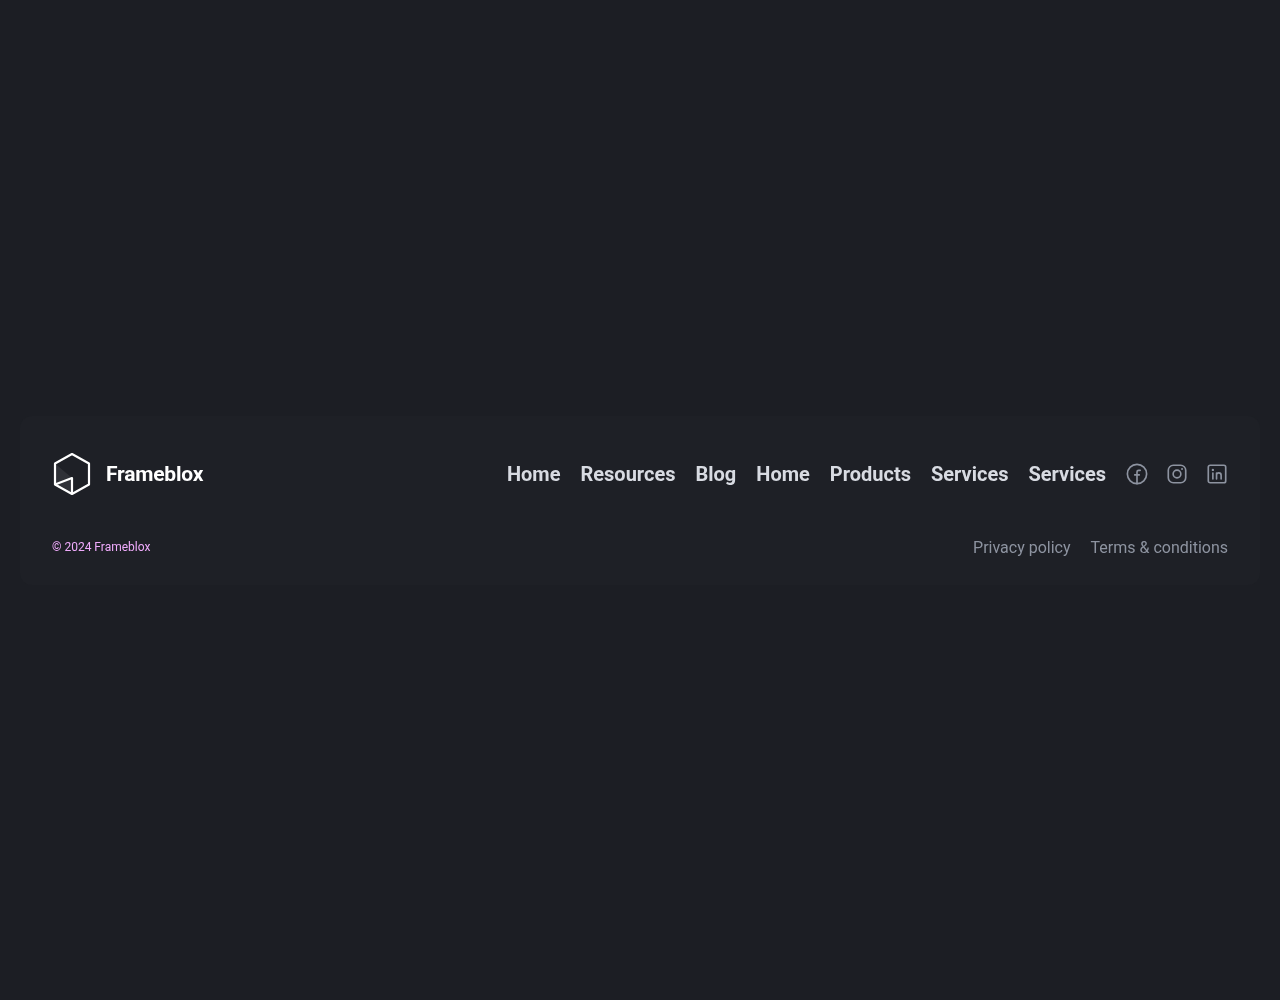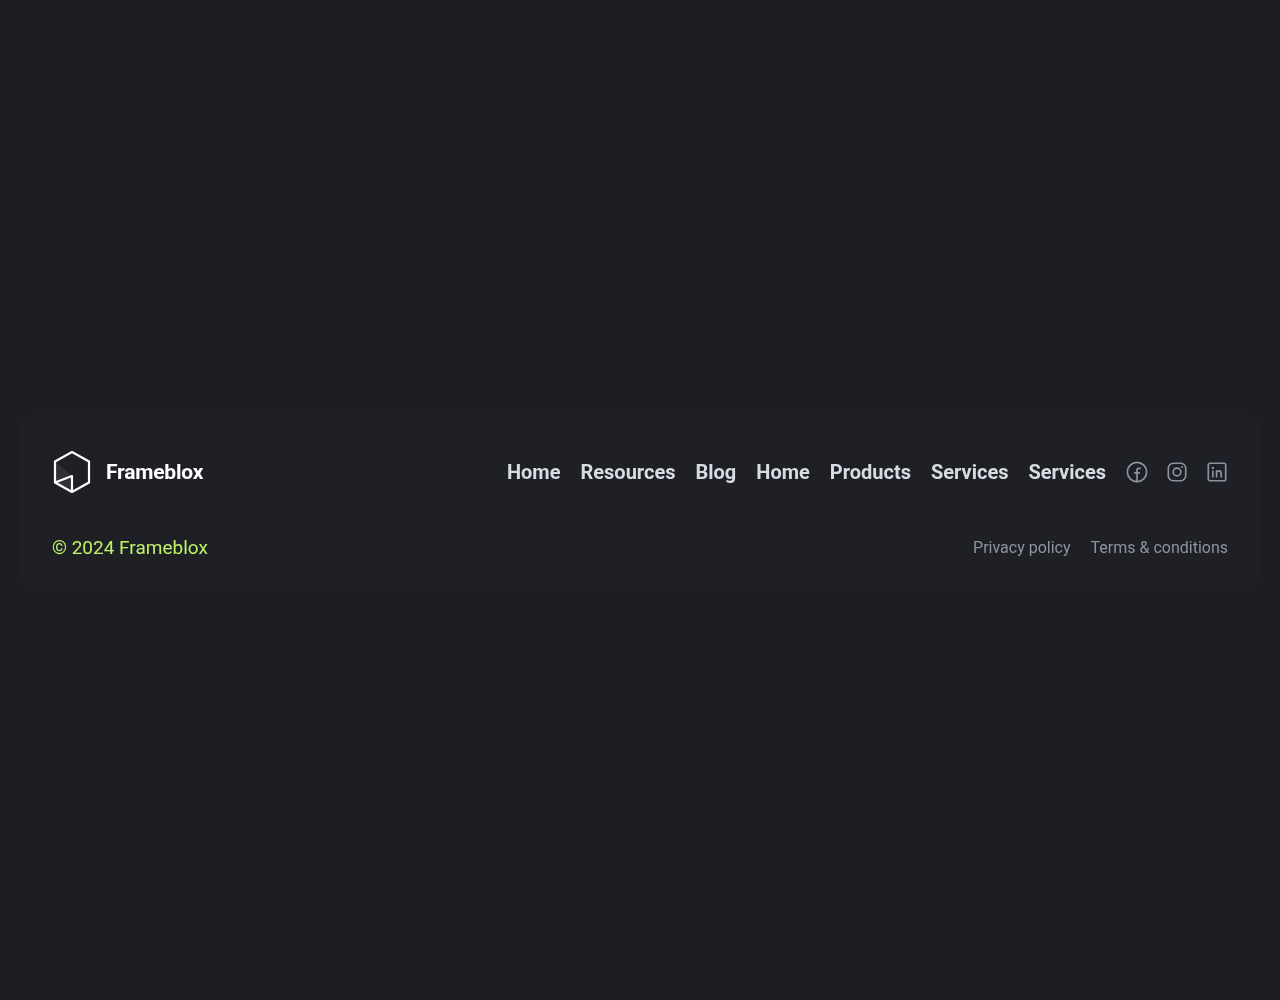--- a/index.html
+++ b/index.html
@@ -90,22 +90,22 @@
       display: block;
     }
 
     .footer-bottom {
       display: flex;
       align-items: center;
       justify-content: space-between;
     }
 
     .copyright {
-      color: #bef264;
-      font-size: 19px;
+      color: #f0abfc;
+      font-size: 12px;
     }
 
     .legal-links {
       display: flex;
       align-items: center;
       gap: 20px;
     }
 
     .legal-links a {
       color: #8d93a0;

